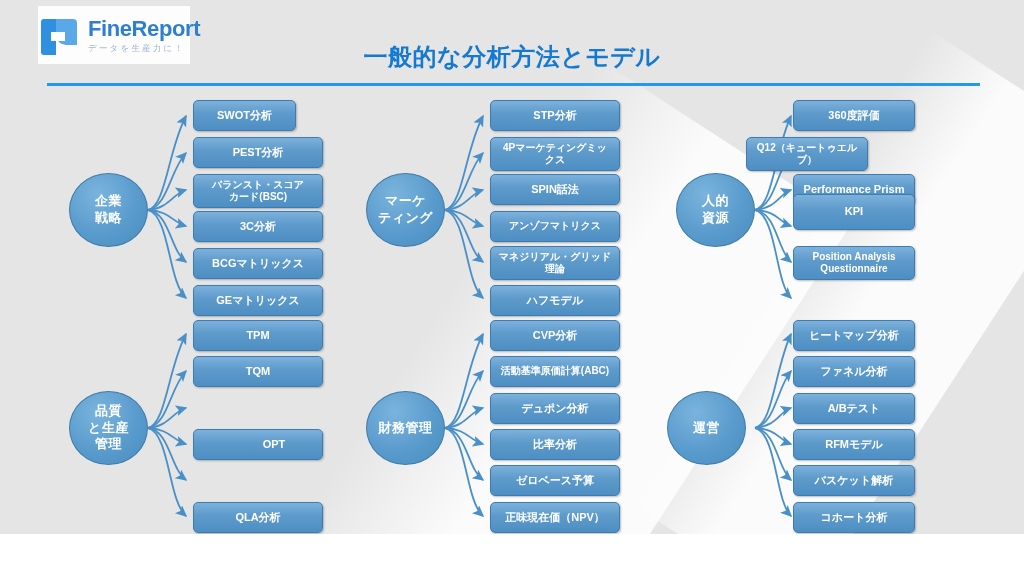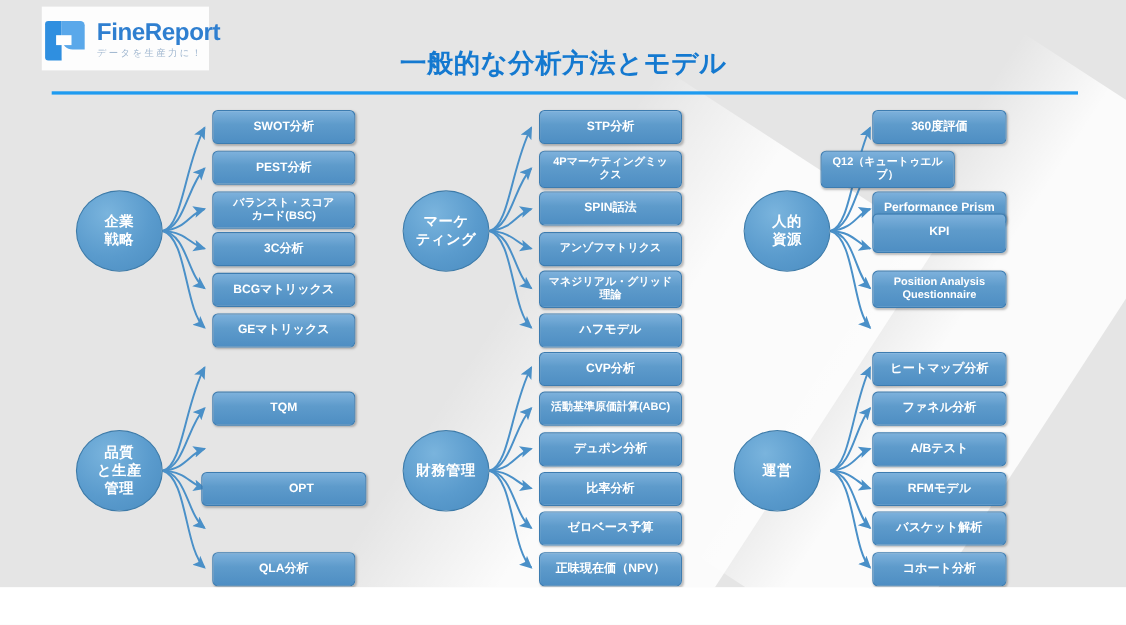--- a/index.html
+++ b/index.html
@@ -217,30 +217,31 @@
       <path d="M755,428 C773,424 775,368 791,334"></path>
       <path d="M755,428 C775,424 777,388 791,371"></path>
       <path d="M755,428 C777,426 779,412 791,408"></path>
       <path d="M755,428 C777,429 779,440 791,444"></path>
       <path d="M755,428 C777,431 777,468 791,480"></path>
       <path d="M755,428 C777,434 775,500 791,516"></path>
     </g>
   </svg>
 
   <div class="hub" style="left:69px;top:173px;width:79px;height:74px;">企業<br>戦略</div>
-  <div class="node" style="left:193px;top:100px;width:130px;height:31px;">SWOT分析</div>
+  <div class="node" style="left:193px;top:100px;width:103px;height:31px;">SWOT分析</div>
   <div class="node" style="left:193px;top:137px;width:130px;height:31px;">PEST分析</div>
   <div class="node small" style="left:193px;top:174px;width:130px;height:34px;">バランスト・スコア<br>カード(BSC)</div>
   <div class="node" style="left:193px;top:211px;width:130px;height:31px;">3C分析</div>
   <div class="node" style="left:193px;top:248px;width:130px;height:31px;">BCGマトリックス</div>
   <div class="node" style="left:193px;top:285px;width:130px;height:31px;">GEマトリックス</div>
 
   <div class="hub" style="left:69px;top:391px;width:79px;height:74px;">品質<br>と生産<br>管理</div>
+  <div class="node" style="left:193px;top:320px;width:130px;height:31px;">TPM</div>
   <div class="node" style="left:193px;top:356px;width:130px;height:31px;">TQM</div>
-  <div class="node" style="left:183px;top:429px;width:150px;height:31px;padding-left:36px;">OPT</div>
+  <div class="node" style="left:193px;top:429px;width:130px;height:31px;padding-left:36px;">OPT</div>
   <div class="node" style="left:193px;top:502px;width:130px;height:31px;">QLA分析</div>
 
   <div class="hub" style="left:366px;top:173px;width:79px;height:74px;">マーケ<br>ティング</div>
   <div class="node" style="left:490px;top:100px;width:130px;height:31px;">STP分析</div>
   <div class="node small" style="left:490px;top:137px;width:130px;height:34px;">4Pマーケティングミッ<br>クス</div>
   <div class="node" style="left:490px;top:174px;width:130px;height:31px;">SPIN話法</div>
   <div class="node small" style="left:490px;top:211px;width:130px;height:31px;">アンゾフマトリクス</div>
   <div class="node small" style="left:490px;top:246px;width:130px;height:34px;">マネジリアル・グリッド<br>理論</div>
   <div class="node" style="left:490px;top:285px;width:130px;height:31px;">ハフモデル</div>
 

